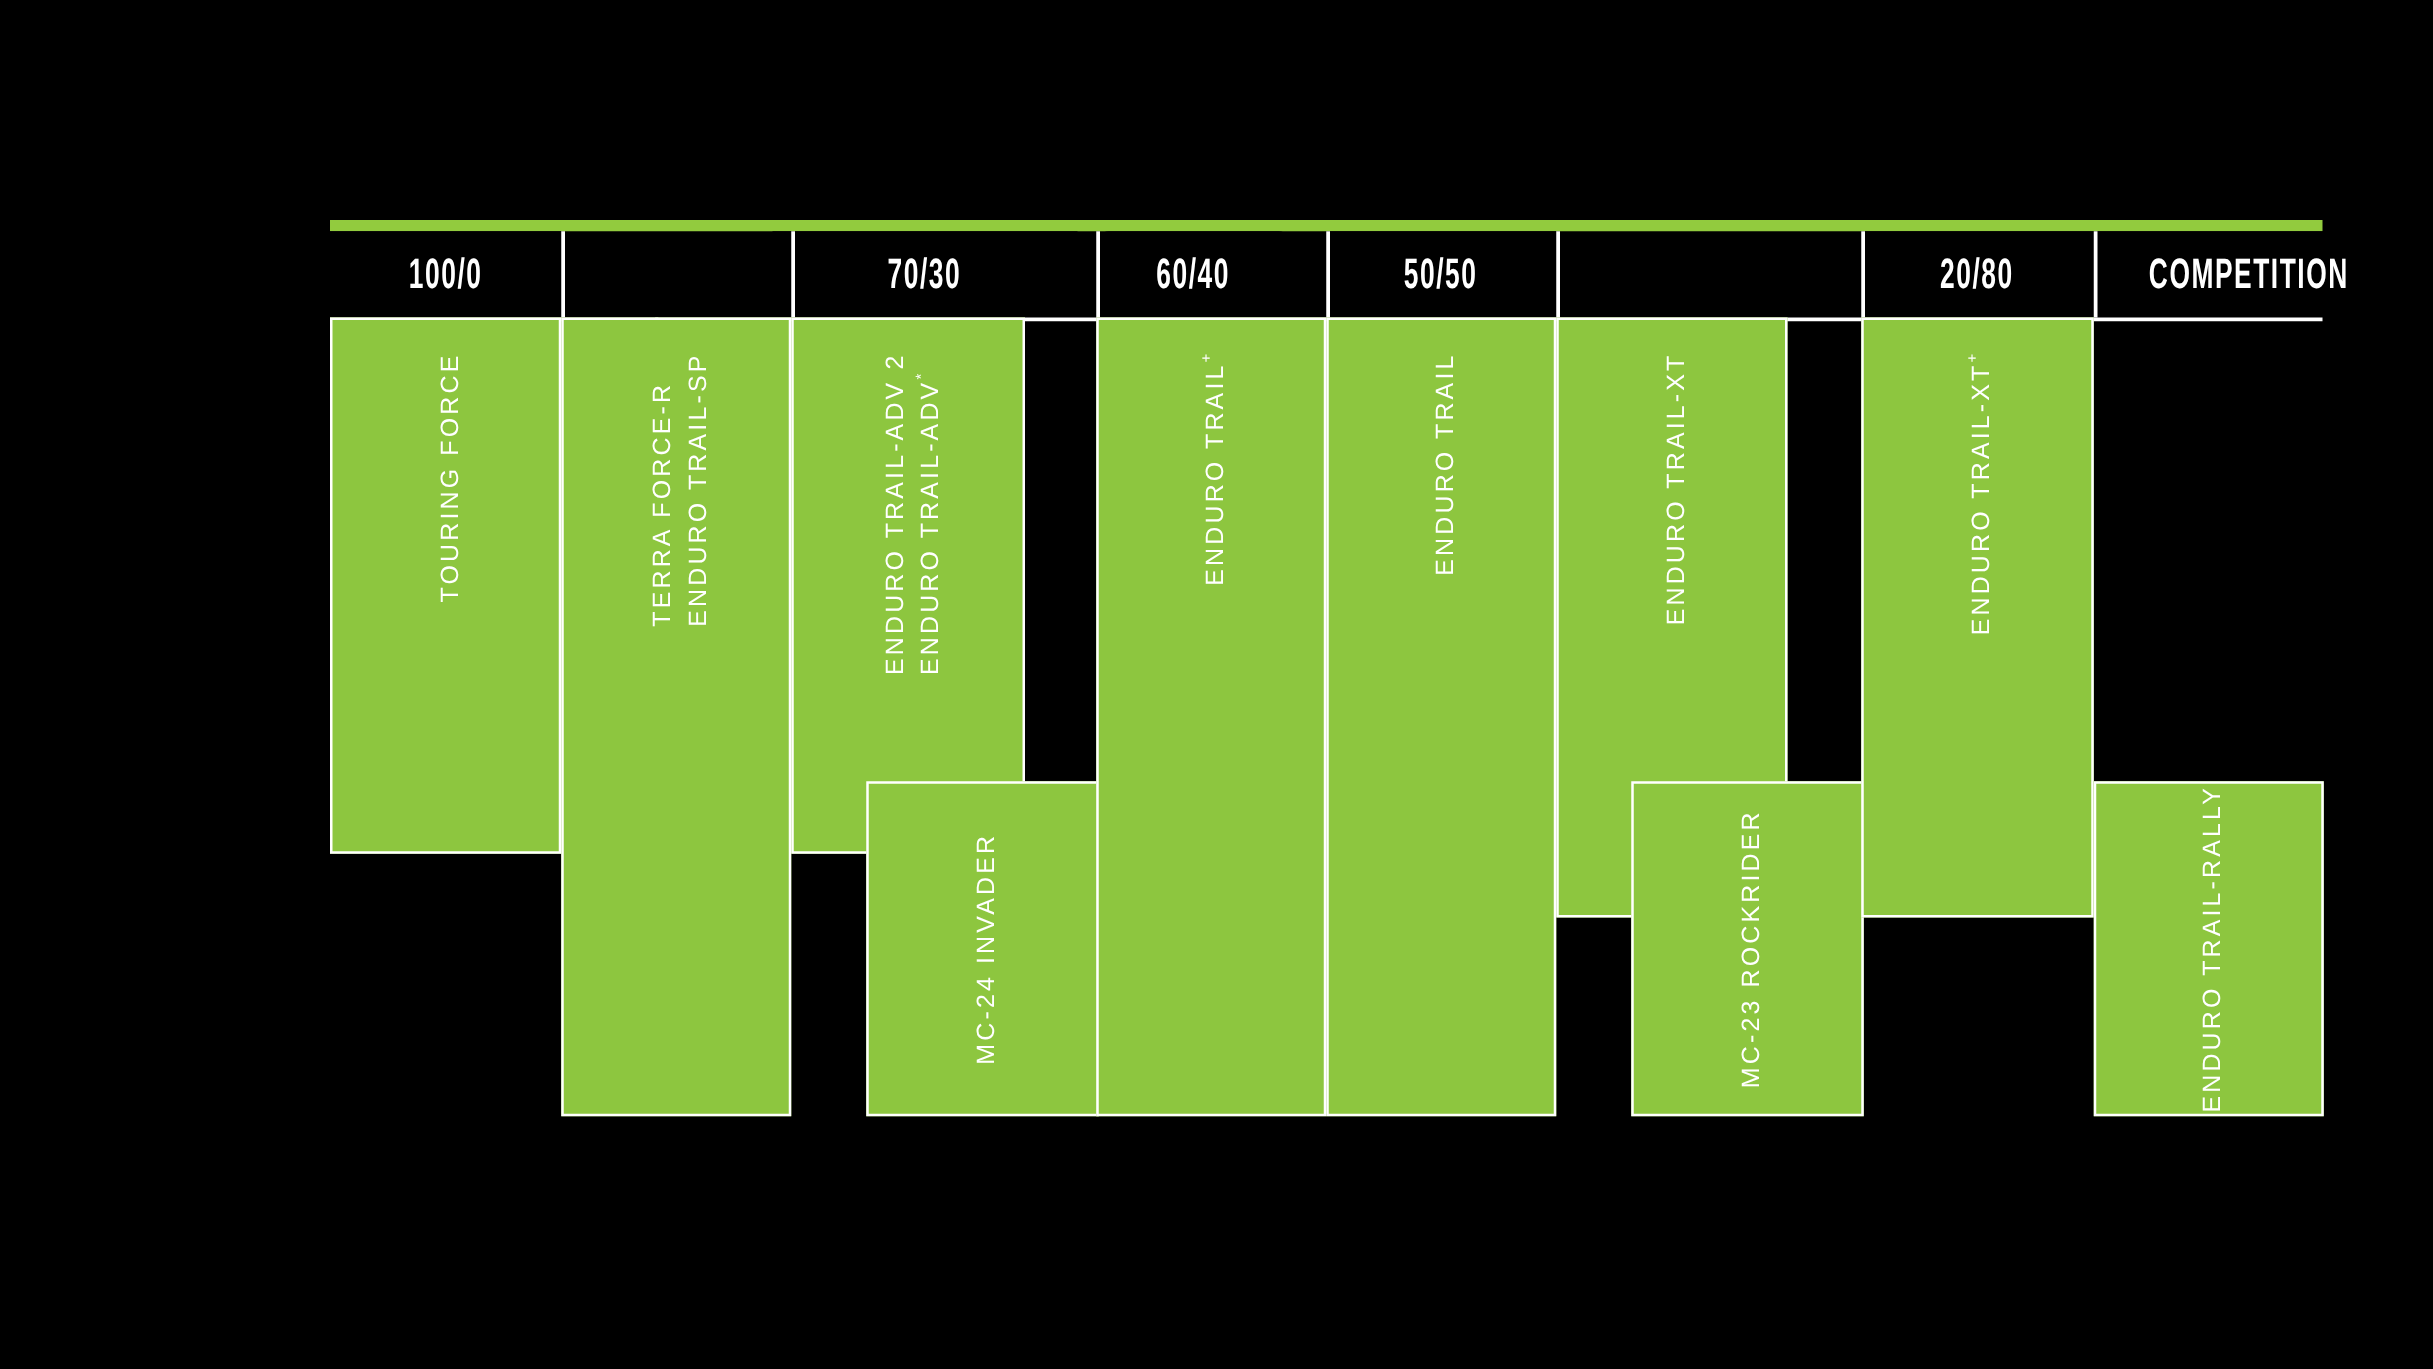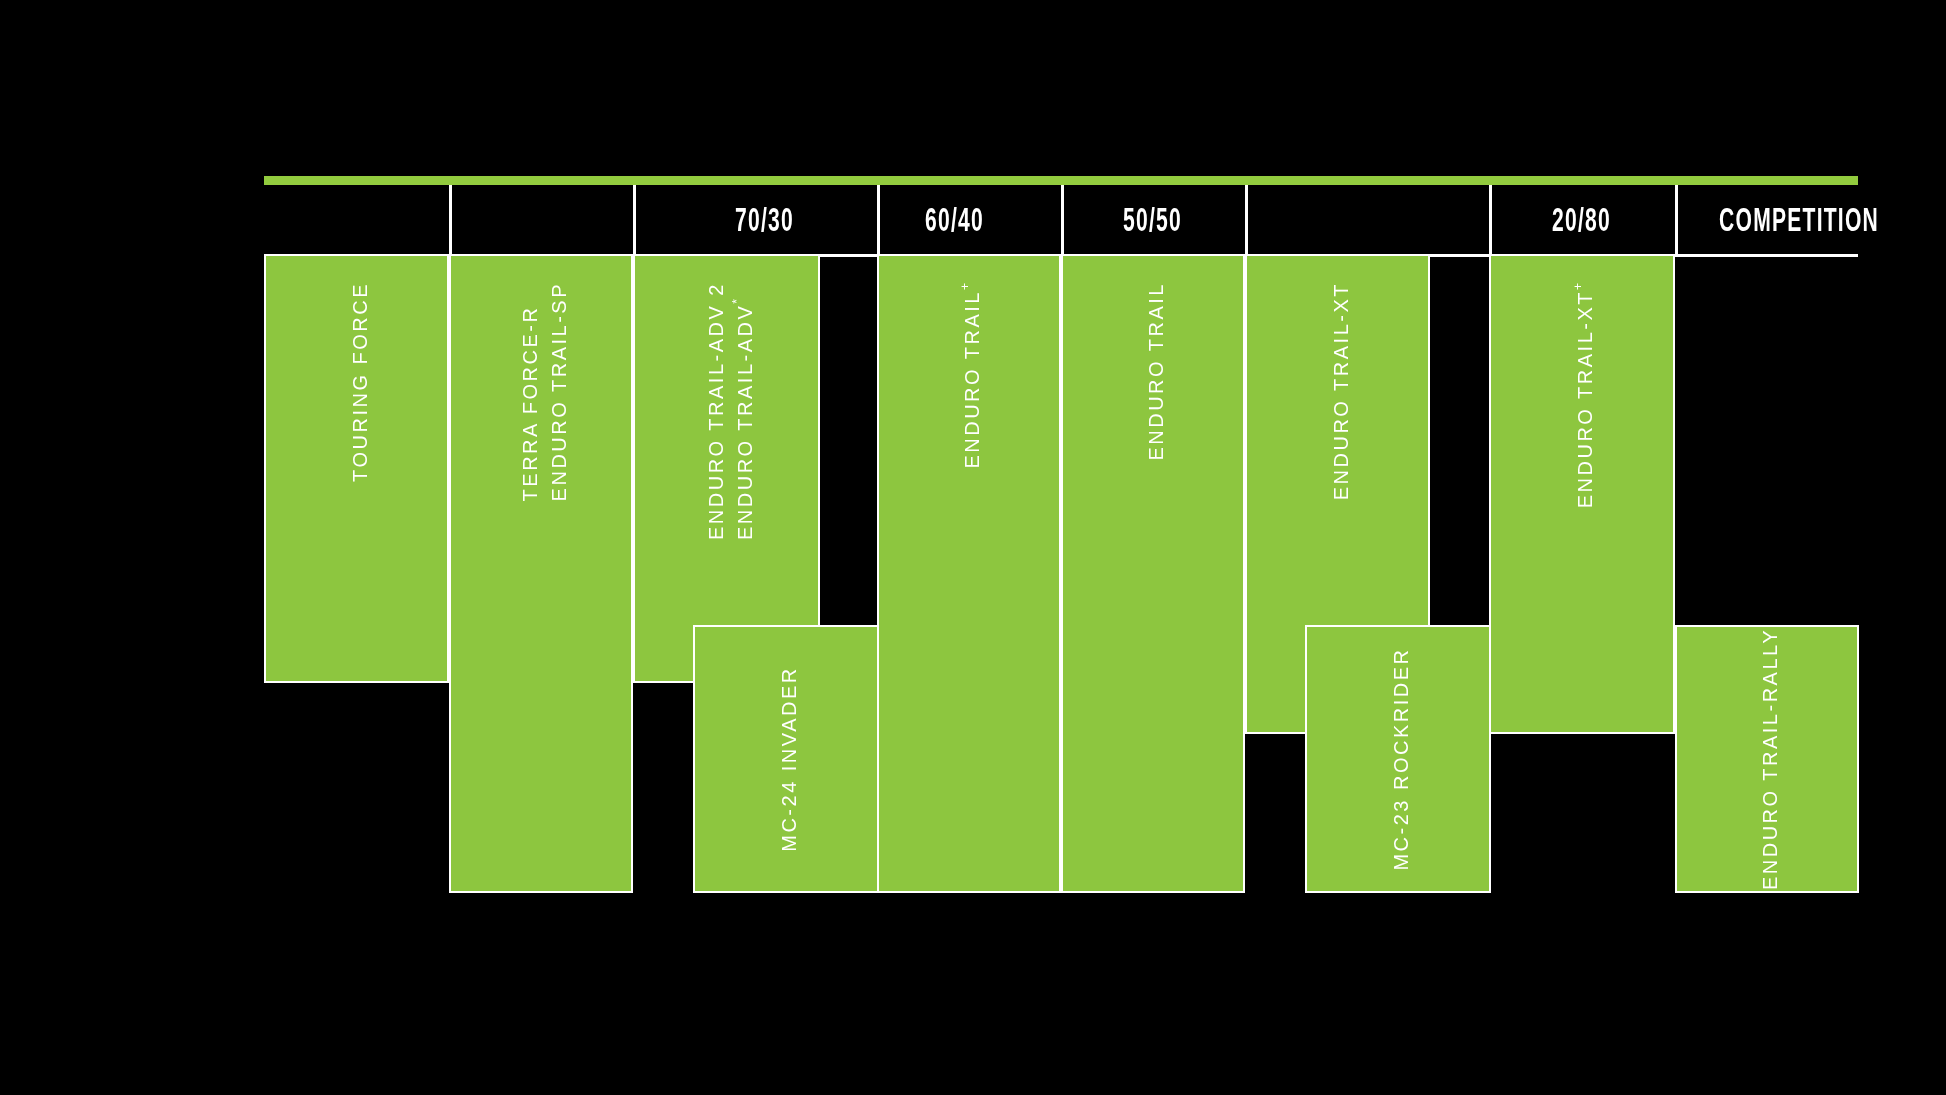--- a/index.html
+++ b/index.html
@@ -22,24 +22,27 @@
   .line{display:block;}
   .sup{font-size:12px;vertical-align:super;letter-spacing:1px;}
 </style>
 </head>
 <body>
 
 <div class="stage">
 
   <div class="accent-bar"></div>
 
+  <div class="hcell" style="left:264px;width:185px;">
+      <span class="htxt">100/0</span>
+    </div>
   <div class="hcell" style="left:449px;width:152px;margin-top:48px;">
       <span class="htxt">90/10</span>
     </div>
-  <div class="hcell" style="left:643px;width:244px;">
+  <div class="hcell" style="left:618px;width:244px;">
       <span class="htxt">70/30</span>
     </div>
   <div class="hcell" style="left:877px;width:156px;border-radius:10px;">
       <span class="htxt">60/40</span>
     </div>
   <div class="hcell" style="left:1061px;width:184px;align-items:center;">
       <span class="htxt">50/50</span>
     </div>
   <div class="hcell" style="left:1489px;width:186px;">
       <span class="htxt">20/80</span>

